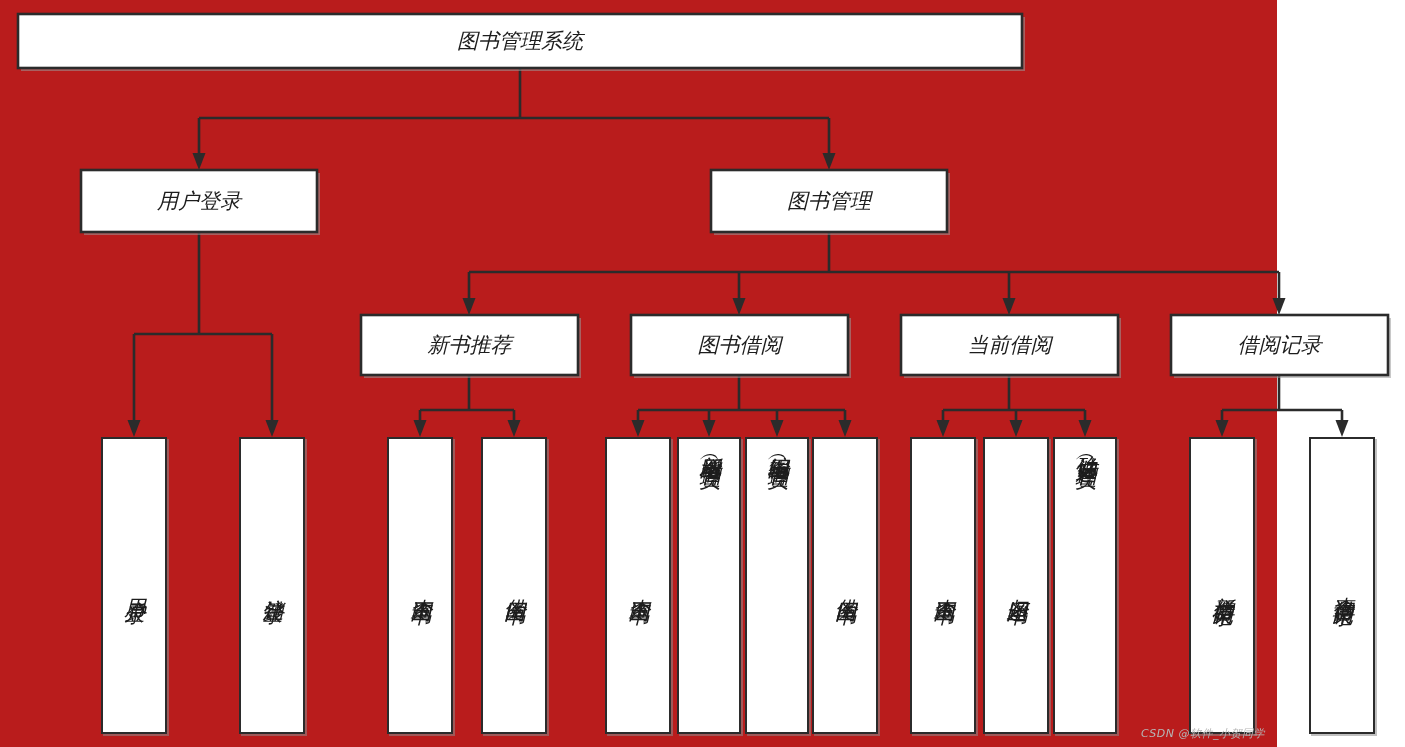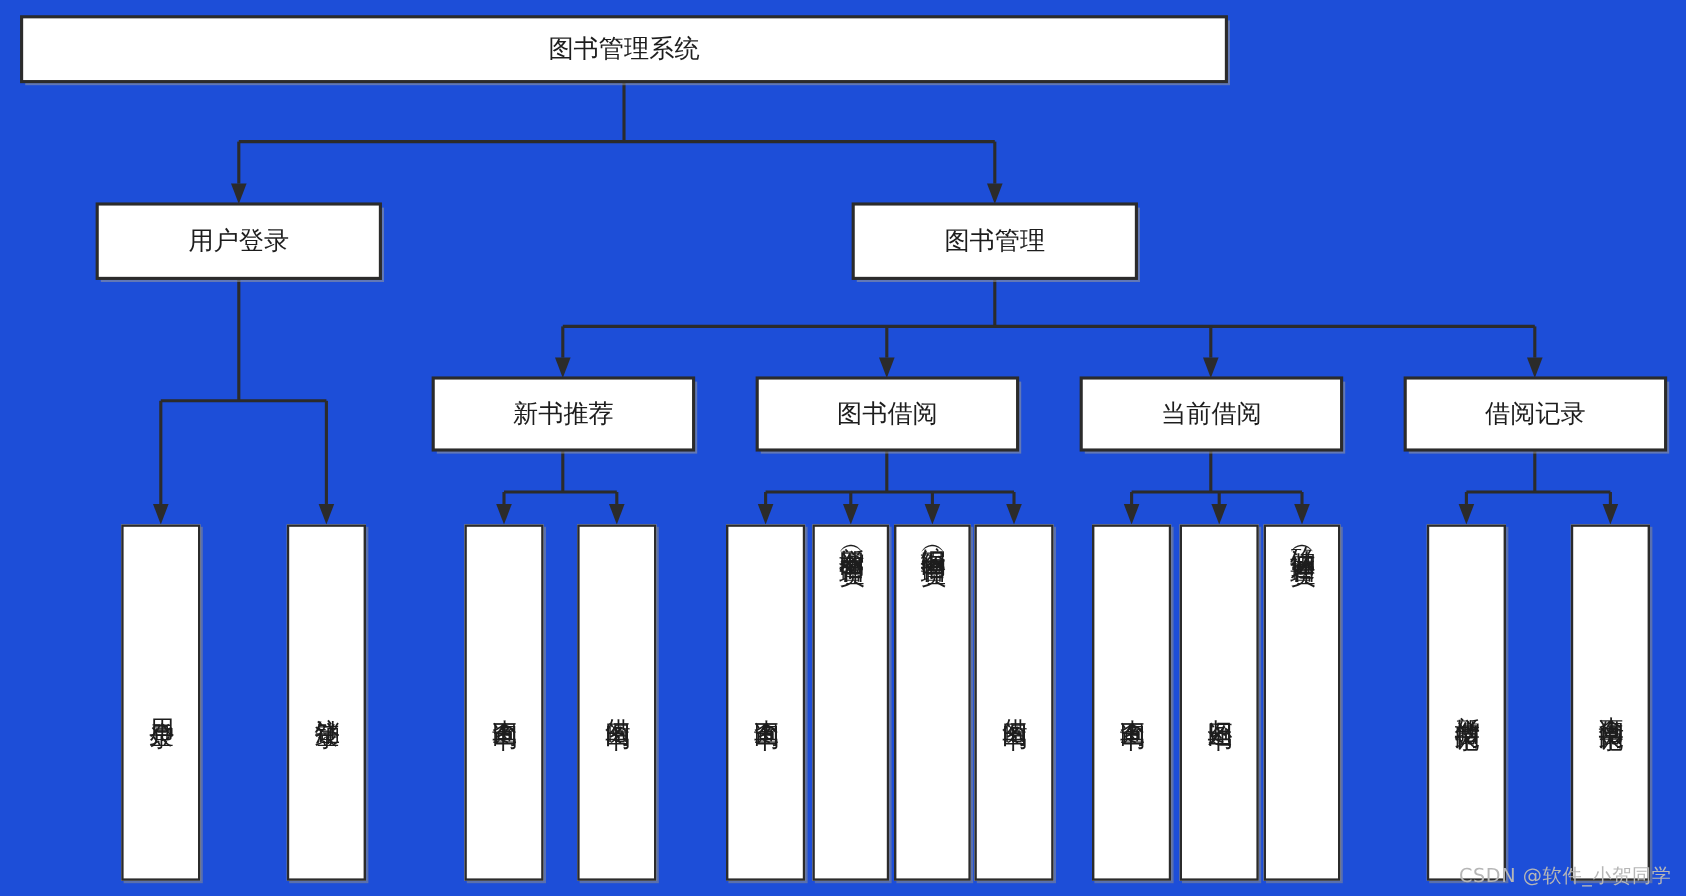--- a/index.html
+++ b/index.html
@@ -9,23 +9,24 @@
     background: #ffffff;
   }
   body {
     font-family: "DejaVu Sans", "Liberation Sans", sans-serif;
     width: 1405px;
     height: 747px;
     overflow: hidden;
   }
   #diagram-root {
     position: relative;
-    width: 1405px;
+    width: 1277px;
     height: 747px;
-    background: #1d4ed8;
+    background: #b91c1c;
+    font-style: italic;
   }
   svg.flow-canvas {
     position: absolute;
     left: 0;
     top: 0;
     width: 1405px;
     height: 747px;
     display: block;
   }
   .node-rect {
@@ -52,21 +53,21 @@
     font-size: 21px;
     fill: #1d1d1d;
     text-anchor: middle;
     dominant-baseline: middle;
   }
   .watermark-text {
     position: absolute;
     right: 12px;
     bottom: 6px;
     font-family: "DejaVu Sans", "Liberation Sans", sans-serif;
-    font-size: 16px;
+    font-size: 11px;
     color: #b6b6b6;
     letter-spacing: 0.5px;
     white-space: nowrap;
     user-select: none;
   }
   .vnode {
     position: absolute;
     box-sizing: border-box;
     background: #ffffff;
     border: 2.6px solid #2b2b2b;

